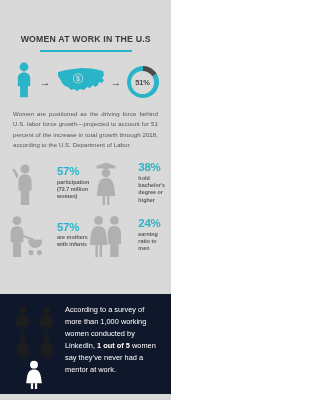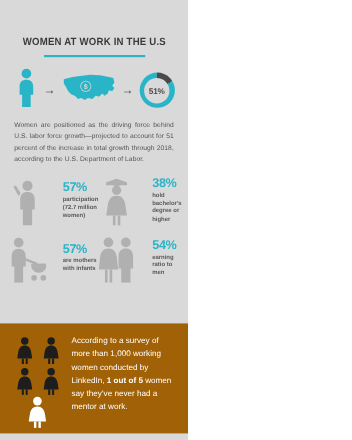--- a/index.html
+++ b/index.html
@@ -149,21 +149,21 @@
     max-width: 50px;
   }
 
   
   .footer {
     position: absolute;
     left: 0;
     right: 0;
     bottom: 6px;
     top: 294px;
-    background: #a16207;
+    background: #0f172a;
     display: flex;
     align-items: flex-start;
     padding: 9px 8px 0 8px;
     box-sizing: border-box;
     gap: 5px;
   }
   .footer-people {
     width: 52px;
     min-width: 52px;
     display: flex;
@@ -298,21 +298,21 @@
         <svg width="34" height="44" viewBox="0 0 34 44">
           <circle cx="9.6" cy="7.4" r="4.4" fill="#b0b0b0"></circle>
           <path d="M9.6 13c-4.4 0-6.9 2.8-7.7 8.4L0.8 32h17.6l-1.1-10.6c-0.8-5.6-3.3-8.4-7.7-8.4z" fill="#b0b0b0"></path>
           <rect x="6.4" y="32" width="2.4" height="12" fill="#b0b0b0"></rect>
           <rect x="10.6" y="32" width="2.4" height="12" fill="#b0b0b0"></rect>
           <circle cx="25.4" cy="7.4" r="4.4" fill="#b0b0b0"></circle>
           <path d="M25.4 13c-4.3 0-6.6 2.4-6.6 7.4V31h2.4v13h8.4V31h2.4V20.4c0-5-2.3-7.4-6.6-7.4z" fill="#b0b0b0"></path>
         </svg>
       </div>
       <div class="stat-text">
-        <div class="stat-pct">54%</div>
+        <div class="stat-pct">24%</div>
         <div class="stat-desc">earning ratio to men</div>
       </div>
     </div>
 
   </div>
 
   <div class="footer">
 
     <div class="footer-people">
       <span class="p">

